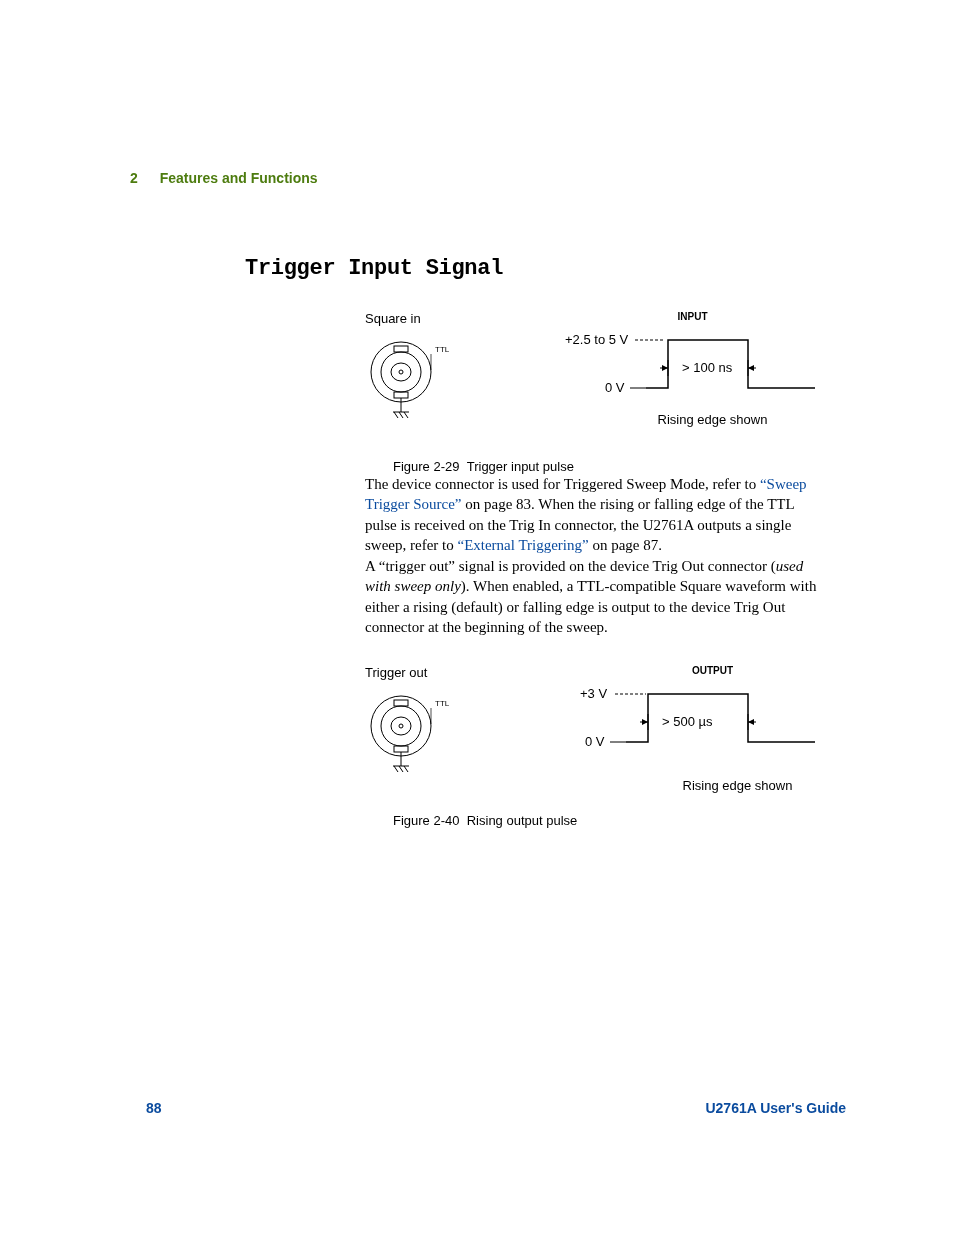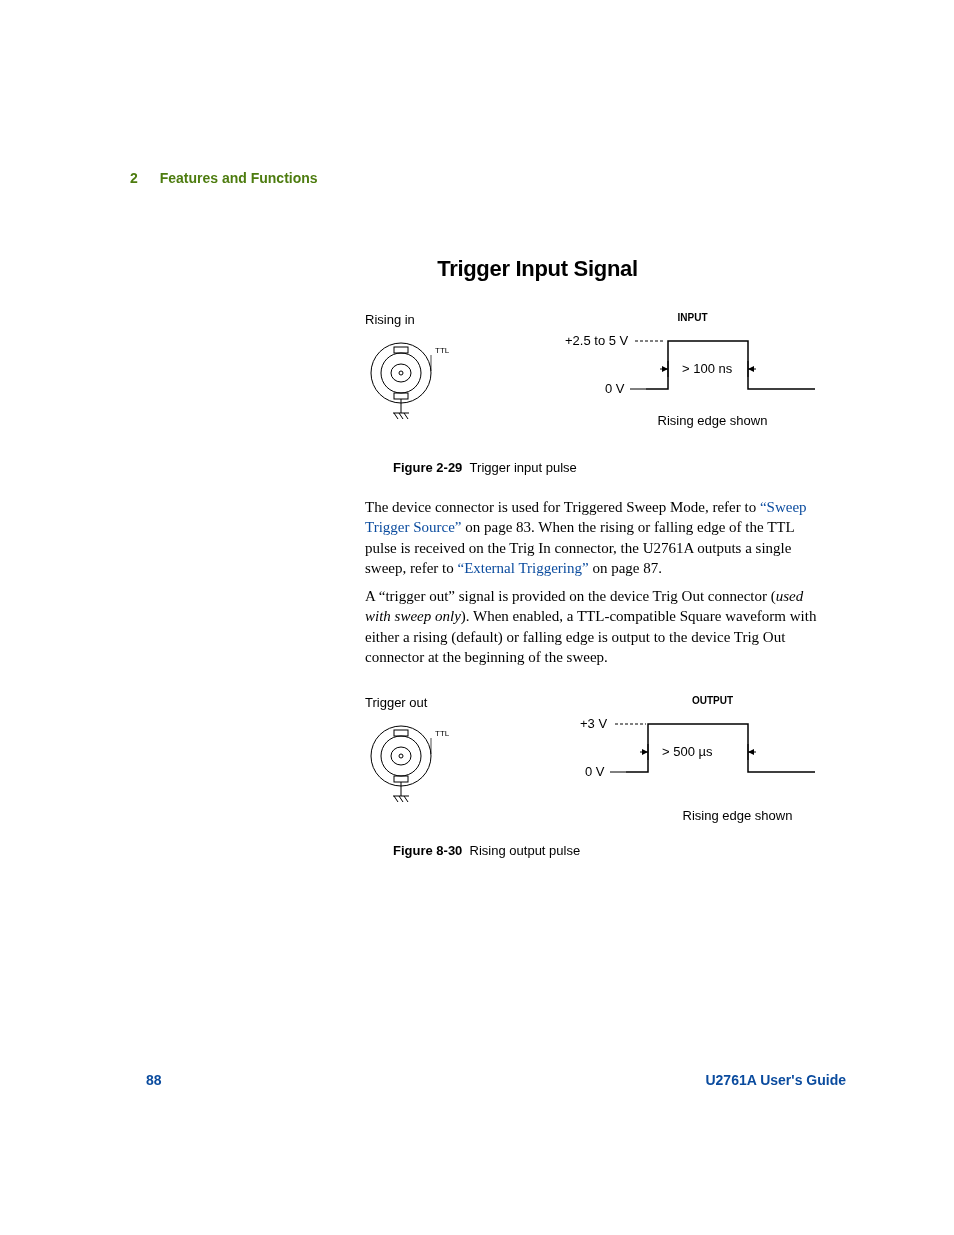--- a/index.html
+++ b/index.html
@@ -19,27 +19,26 @@
     width: 700px;
   }
   .header-line {
     font-family: Arial, Helvetica, sans-serif;
     color: #4d7c0f;
     font-weight: bold;
     font-size: 14px;
   }
   .header-line .chnum { margin-right: 18px; }
   .section-title {
-    font-family: Liberation Sans, sans-serif;
+    font-family: Liberation Mono, monospace;
     font-weight: bold;
     font-size: 22px;
     margin-top: 70px;
     margin-left: 115px;
     letter-spacing: -0.3px;
-    text-align: center;
   }
   .content-block {
     margin-left: 235px;
     width: 460px;
   }
   .fig-row {
     display: flex;
     align-items: flex-start;
     margin-top: 30px;
   }
@@ -65,34 +64,33 @@
     font-family: Arial, Helvetica, sans-serif;
     font-size: 13px;
     text-align: center;
     margin-top: 6px;
   }
   .figure-caption {
     font-family: Arial, Helvetica, sans-serif;
     font-size: 13px;
     margin-top: 28px;
   }
-  .figure-caption .fignum { font-weight: bold; padding-left: 28px; }
+  .figure-caption .fignum { font-weight: normal; padding-left: 28px; }
   .body-para {
     font-family: "Century Schoolbook", "Times New Roman", serif;
     font-size: 15px;
     line-height: 1.35;
-    margin-top: 22px;
     text-align: left;
   }
   .link { color: #0a4b9e; }
   .italic { font-style: italic; }
   .footer {
     position: absolute;
     left: 130px;
-    top: 1072px;
+    top: 1100px;
     width: 700px;
     display: flex;
     justify-content: space-between;
     font-family: Arial, Helvetica, sans-serif;
     font-weight: bold;
     font-size: 14px;
     color: #0a4b9e;
     padding-left: 16px;
   }
 </style>
@@ -103,21 +101,21 @@
   <div class="header-line">
     <span class="chnum">2</span>
     <span>Features and Functions</span>
   </div>
 
   <div class="section-title">Trigger Input Signal</div>
 
   <div class="content-block">
     <div class="fig-row">
       <div class="fig-left">
-        <div class="fig-left-label">Rising in</div>
+        <div class="fig-left-label">Square in</div>
         <svg width="90" height="90" viewBox="0 0 90 90">
           <circle cx="36" cy="40" r="30" fill="none" stroke="#000" stroke-width="1"></circle>
           <circle cx="36" cy="40" r="20" fill="none" stroke="#000" stroke-width="1"></circle>
           <ellipse cx="36" cy="40" rx="10" ry="9" fill="none" stroke="#000" stroke-width="1"></ellipse>
           <circle cx="36" cy="40" r="2" fill="none" stroke="#000" stroke-width="1"></circle>
           <rect x="29" y="14" width="14" height="6" fill="none" stroke="#000" stroke-width="1"></rect>
           <rect x="29" y="60" width="14" height="6" fill="none" stroke="#000" stroke-width="1"></rect>
           <line x1="36" y1="66" x2="36" y2="80" stroke="#000" stroke-width="1"></line>
           <line x1="28" y1="80" x2="44" y2="80" stroke="#000" stroke-width="1"></line>
           <line x1="29" y1="80" x2="33" y2="86" stroke="#000" stroke-width="1"></line>
@@ -156,21 +154,21 @@
       &nbsp;<span>Trigger input pulse</span>
     </div>
 
     <div class="body-para">
       <span>The device connector is used for Triggered Sweep Mode, refer to </span><a class="link">“Sweep Trigger Source”</a><span> on page 83. When the rising or falling edge of the TTL pulse is received on the Trig In connector, the U2761A outputs a single sweep, refer to </span><a class="link">“External Triggering”</a><span> on page 87.</span>
     </div>
   </div>
 
 
   <div class="content-block">
-    <div class="body-para" style="margin-top:8px">
+    <div class="body-para" style="margin-top:1px">
       <span>A “trigger out” signal is provided on the device Trig Out connector (</span><span class="italic">used with sweep only</span><span>). When enabled, a TTL-compatible Square waveform with either a rising (default) or falling edge is output to the device Trig Out connector at the beginning of the sweep.</span>
     </div>
 
     <div class="fig-row" style="margin-top:28px">
       <div class="fig-left">
         <div class="fig-left-label">Trigger out</div>
         <svg width="90" height="90" viewBox="0 0 90 90">
           <circle cx="36" cy="40" r="30" fill="none" stroke="#000" stroke-width="1"></circle>
           <circle cx="36" cy="40" r="20" fill="none" stroke="#000" stroke-width="1"></circle>
           <ellipse cx="36" cy="40" rx="10" ry="9" fill="none" stroke="#000" stroke-width="1"></ellipse>
@@ -200,21 +198,21 @@
           <line x1="188" y1="46" x2="196" y2="46" stroke="#000" stroke-width="1"></line>
           <polygon points="188,46 194,43 194,49" fill="#000"></polygon>
           <line x1="88" y1="38" x2="88" y2="54" stroke="#000" stroke-width="1"></line>
           <line x1="188" y1="38" x2="188" y2="54" stroke="#000" stroke-width="1"></line>
         </svg>
         <div class="rising-caption" style="margin-left:90px;margin-top:18px">Rising edge shown</div>
       </div>
     </div>
 
     <div class="figure-caption">
-      <span class="fignum">Figure 8-30</span>
+      <span class="fignum">Figure 2-40</span>
       &nbsp;<span>Rising output pulse</span>
     </div>
   </div>
 </div>
 
 <div class="footer">
   <span>88</span>
   <span>U2761A User's Guide</span>
 </div>
 

